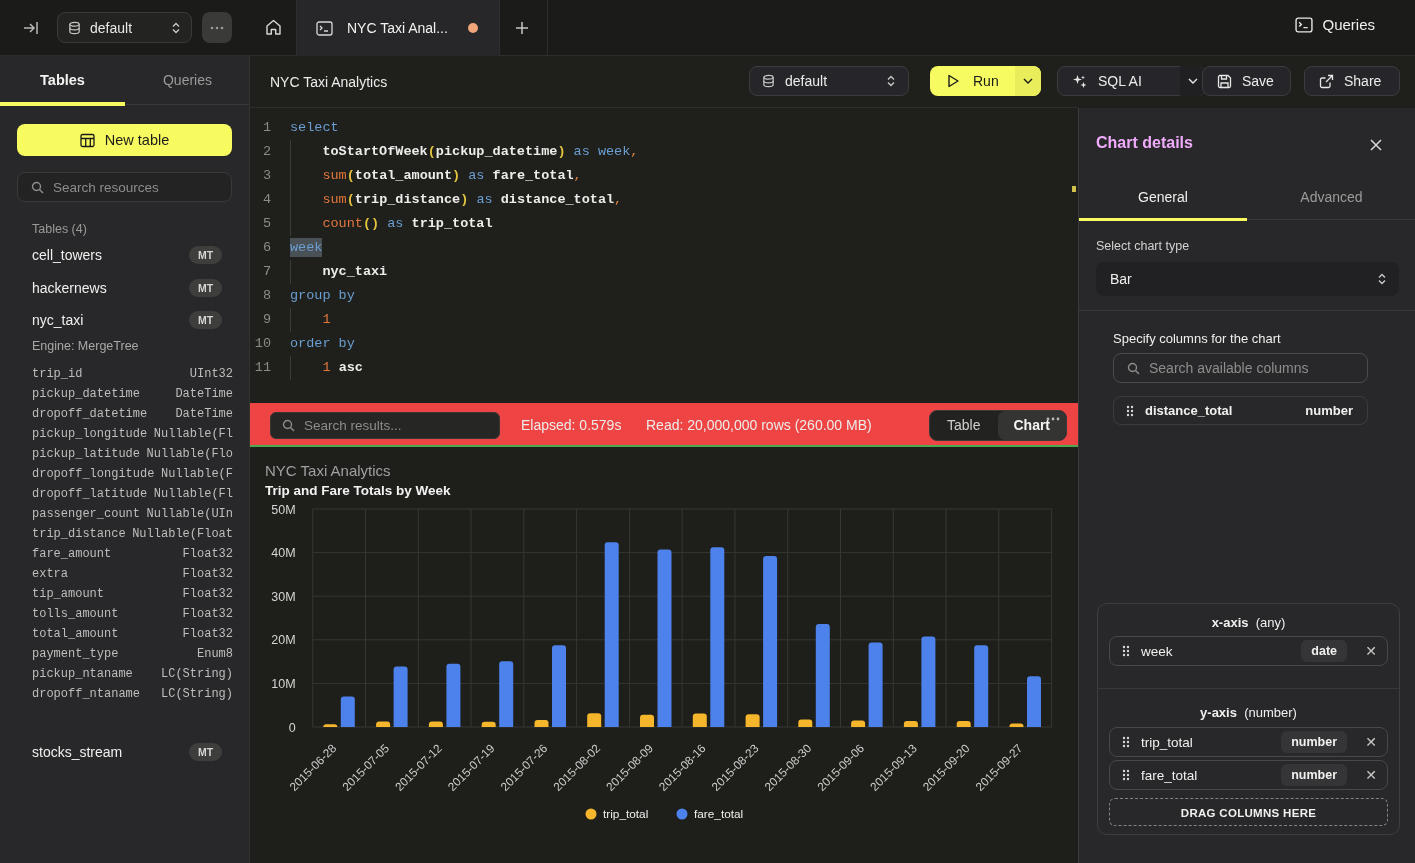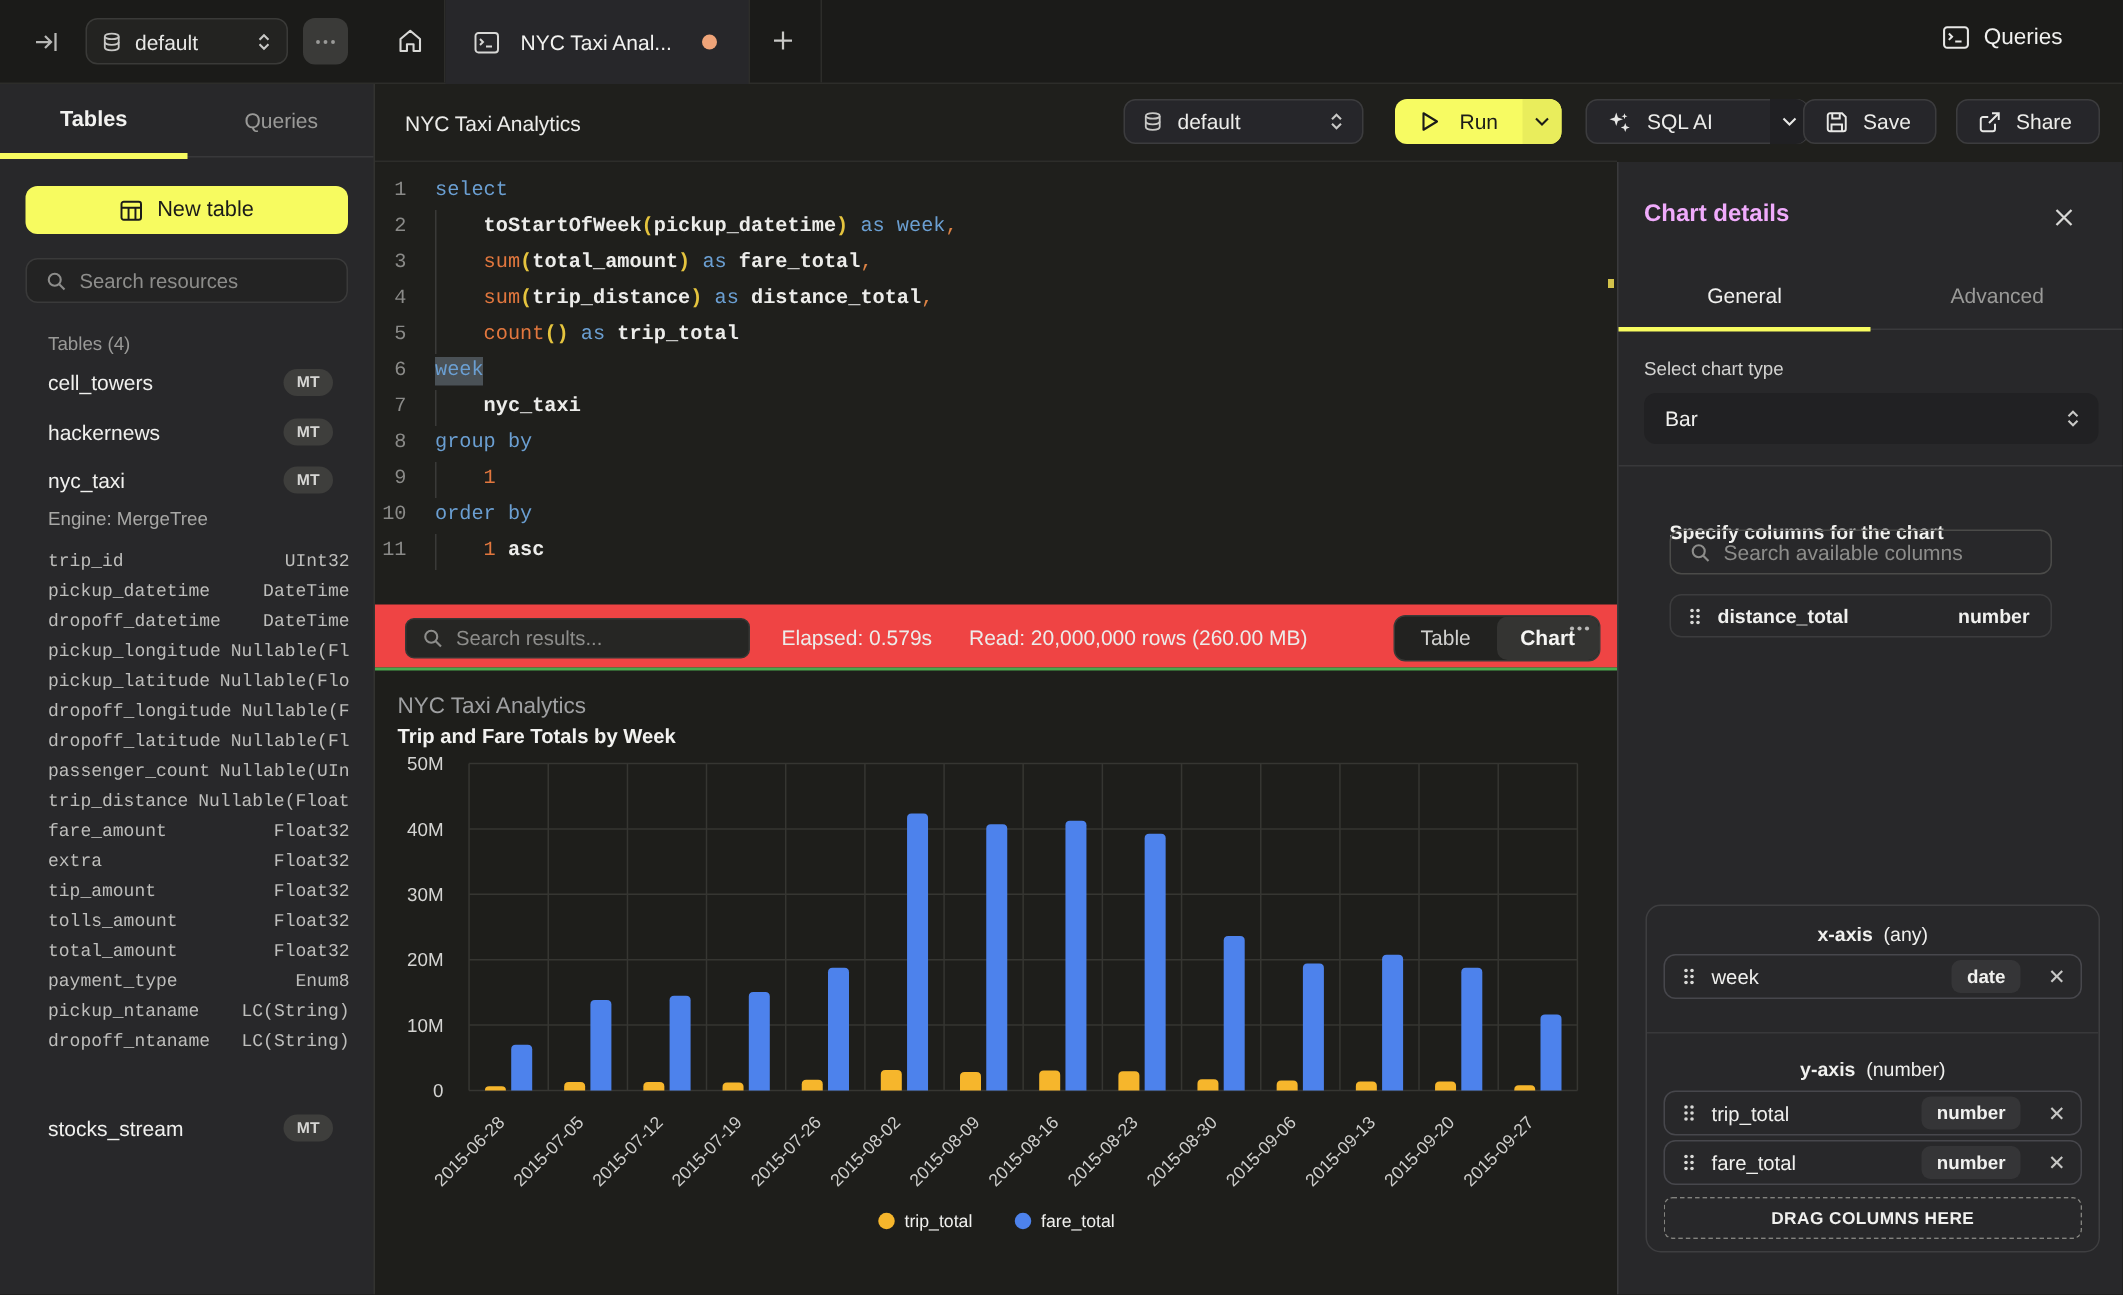--- a/index.html
+++ b/index.html
@@ -69,21 +69,21 @@
 #rpanel { position:absolute; left:1078px; top:108px; width:337px; height:755px; background:#28282a; border-left:1px solid #3a3a3c; }
 #rp-title { position:absolute; left:17px; top:26px; color:#f0abfc; font-size:16px; font-weight:bold; }
 #rp-close { position:absolute; right:32px; top:30px; }
 #rp-tabs { position:absolute; left:0; top:66px; width:337px; height:46px; border-bottom:1px solid #3a3a3c; }
 #rp-tab-gen { position:absolute; left:0; top:0; width:168px; height:46px; text-align:center; line-height:46px; color:#f0f0ee; font-size:14px; }
 #rp-tab-adv { position:absolute; left:168px; top:0; width:169px; height:46px; text-align:center; line-height:46px; color:#9a9a98; font-size:14px; }
 #rp-tab-underline { position:absolute; left:0; top:44px; width:168px; height:3px; background:#f7fb60; }
 #rp-select-label { position:absolute; left:17px; top:131px; color:#d2d2d0; font-size:12.5px; }
 #rp-bar-select { position:absolute; left:17px; top:154px; width:303px; height:34px; background:#212123; border-radius:8px; color:#f0f0ee; font-size:14px; display:flex; align-items:center; }
 #rp-div1 { position:absolute; left:0px; top:202px; width:337px; height:1px; background:#38383a; }
-#rp-specify { position:absolute; left:34px; top:239px; color:#f0f0ee; font-size:13px; font-weight:bold; }
+#rp-specify { position:absolute; left:34px; top:223px; color:#f0f0ee; font-size:13px; font-weight:normal; }
 #rp-col-search { position:absolute; left:34px; top:245px; width:255px; height:30px; border:1px solid #4b4b49; border-radius:8px; display:flex; align-items:center; color:#8d8d8b; font-size:14px; }
 #rp-dist-row { position:absolute; left:34px; top:288px; width:255px; height:29px; border:1px solid #3c3c3e; border-radius:8px; display:flex; align-items:center; color:#f0f0ee; font-size:13px; font-weight:bold; }
 #axes-box { position:absolute; left:18px; top:495px; width:303px; height:232px; border:1px solid #3e3e40; border-radius:10px; }
 .axis-label { position:absolute; width:100%; text-align:center; color:#f0f0ee; font-size:13px; }
 .axis-row { position:absolute; left:11px; width:279px; height:30px; border:1px solid #47474c; border-radius:8px; display:flex; align-items:center; color:#f0f0ee; font-size:13.5px; }
 .row-badge { position:absolute; background:#353537; border-radius:6px; color:#f0f0ee; font-size:12.5px; font-weight:bold; height:22px; line-height:22px; padding:0 10px; }
 .row-x { position:absolute; right:10px; color:#c8c8c6; font-size:14px; }
 #axes-div { position:absolute; left:0; top:84px; width:100%; height:1px; background:#38383a; }
 #dragbox { position:absolute; left:11px; top:194px; width:279px; height:28px; border:1px dashed #83837f; border-radius:6px; text-align:center; line-height:28px; color:#f0f0ee; font-size:11.5px; font-weight:bold; letter-spacing:0.3px; }
 </style>

